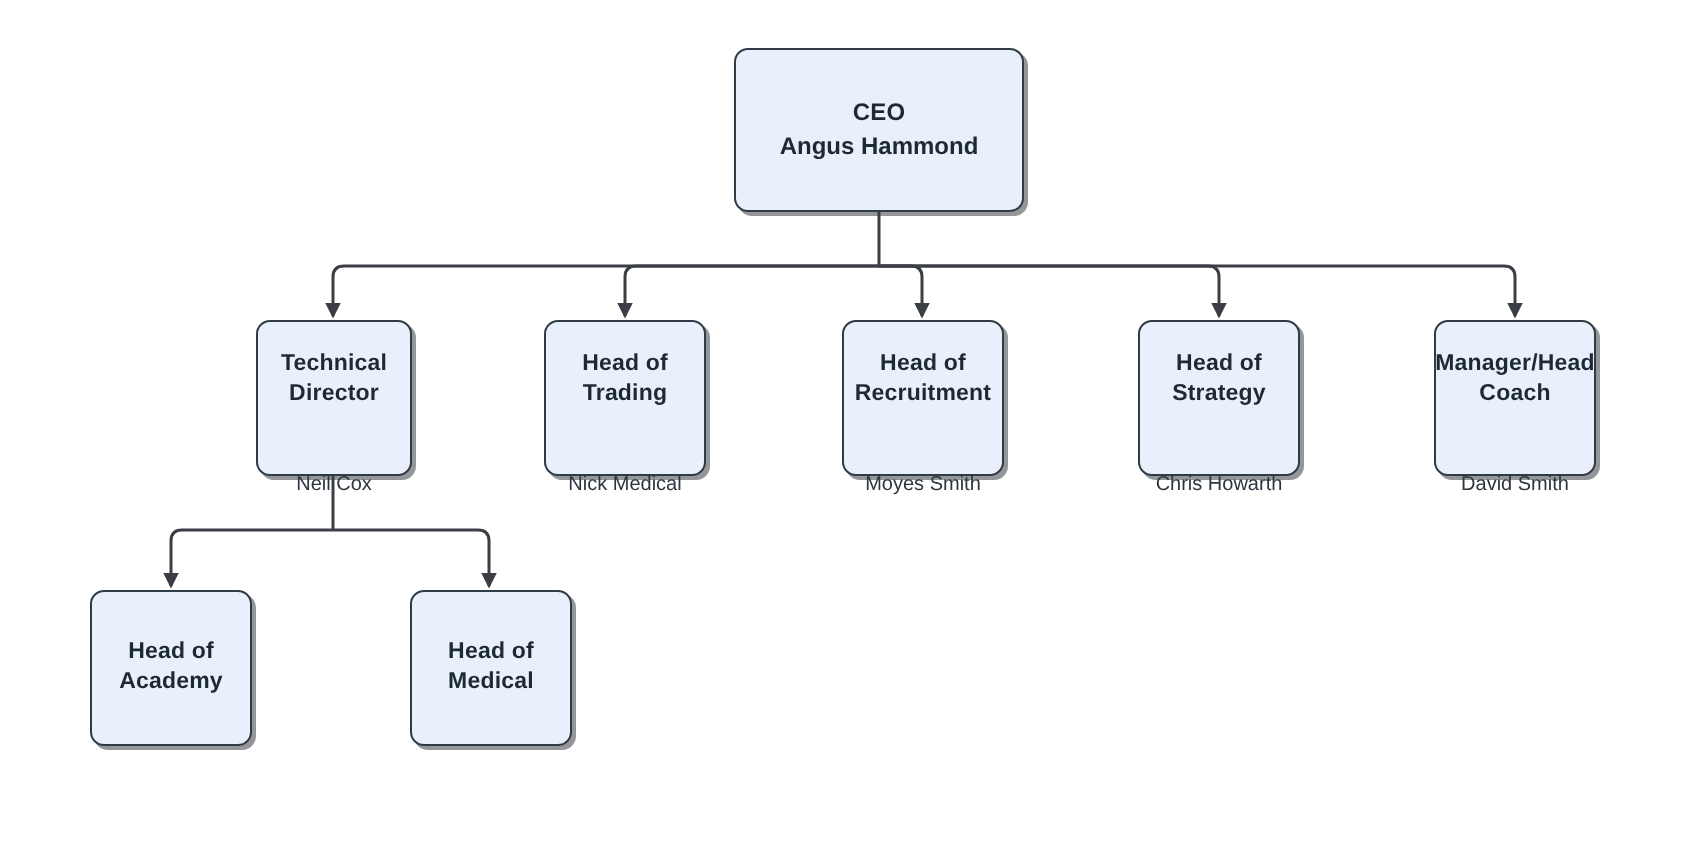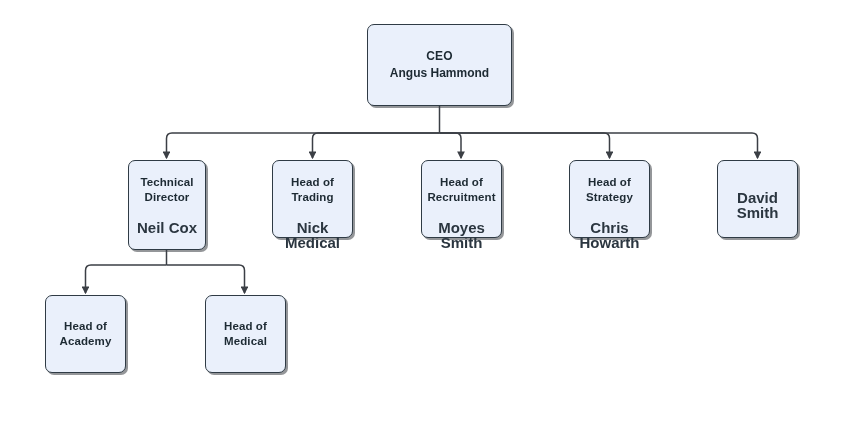--- a/index.html
+++ b/index.html
@@ -41,25 +41,25 @@
   }
   .node .title {
     font-size: 11.5px;
     font-weight: bold;
     color: #1d2a33;
     line-height: 15px;
     letter-spacing: 0.1px;
     white-space: pre-line;
   }
   .node .person {
-    font-size: 15px;
-    font-weight: bold;
+    font-size: 10px;
+    font-weight: normal;
     color: #2b3640;
     line-height: 15px;
-    margin-top: 15px;
+    margin-top: 30px;
   }
   .node.has-person {
     justify-content: flex-start;
     padding-top: 14px;
   }
   .node.ceo .title {
     font-size: 12px;
   }
   .node.ceo .person {
     font-size: 12px;
@@ -100,21 +100,21 @@
 
       <path d="M 166.5 265 L 239 265 Q 244.5 265 244.5 270.5 L 244.5 293" marker-end="url(#arrow)"></path>
     </g>
   </svg>
 
   <div class="node ceo" style="left:367px; top:24px; width:145px; height:82px;">
     <div class="title">CEO</div>
     <div class="person">Angus Hammond</div>
   </div>
 
-  <div class="node has-person" style="left:128px; top:160px; width:78px; height:90px;">
+  <div class="node has-person" style="left:128px; top:160px; width:78px; height:78px;">
     <div class="title">Technical
 Director</div>
     <div class="person">Neil Cox</div>
   </div>
 
   <div class="node has-person" style="left:272px; top:160px; width:81px; height:78px;">
     <div class="title">Head of
 Trading</div>
     <div class="person">Nick Medical</div>
   </div>
@@ -125,20 +125,22 @@
     <div class="person">Moyes Smith</div>
   </div>
 
   <div class="node has-person" style="left:569px; top:160px; width:81px; height:78px;">
     <div class="title">Head of
 Strategy</div>
     <div class="person">Chris Howarth</div>
   </div>
 
   <div class="node has-person" style="left:717px; top:160px; width:81px; height:78px;">
+    <div class="title">Manager/Head
+Coach</div>
     <div class="person">David Smith</div>
   </div>
 
   <div class="node" style="left:45px; top:295px; width:81px; height:78px;">
     <div class="title">Head of
 Academy</div>
   </div>
 
   <div class="node" style="left:205px; top:295px; width:81px; height:78px;">
     <div class="title">Head of

